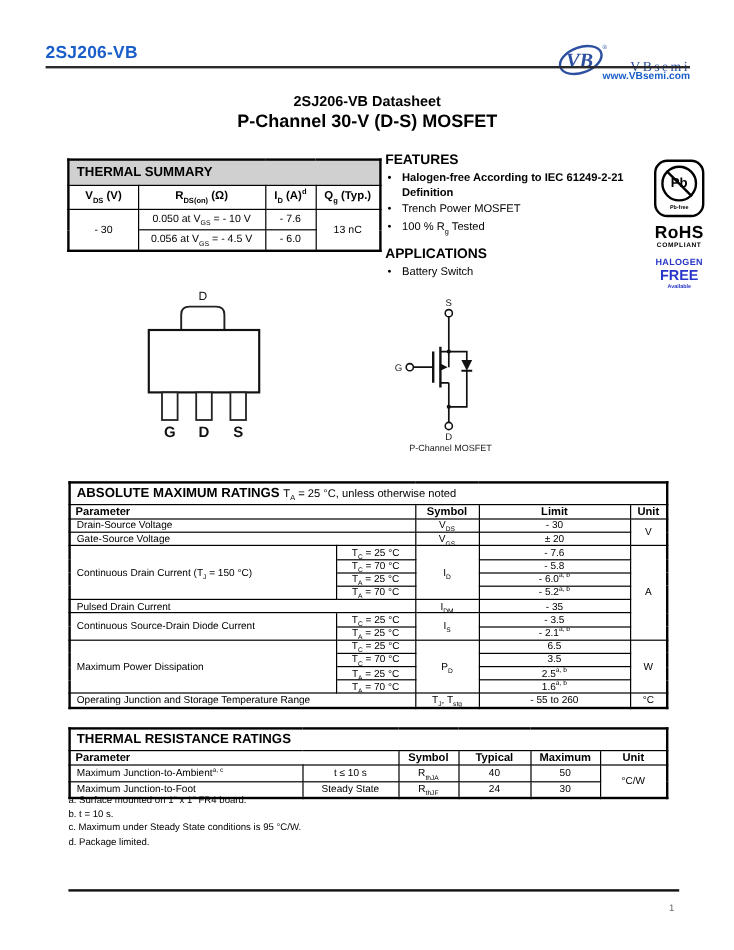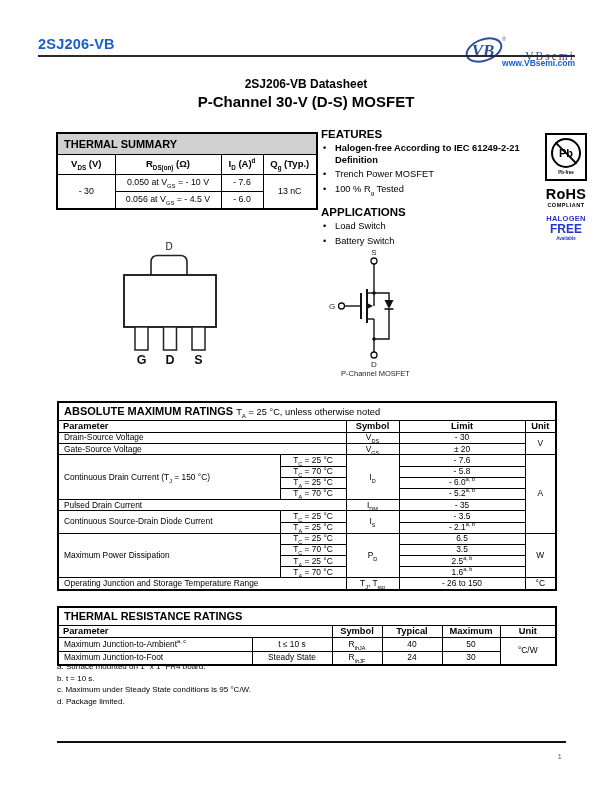--- a/index.html
+++ b/index.html
@@ -38,21 +38,21 @@
   
   .feat{position:absolute;left:321px;top:128px;width:216px;}
   .sec-title{font-size:11.5px;font-weight:bold;margin:0 0 3px 0;}
   .bullet{position:relative;padding-left:14px;font-size:9.3px;margin:3px 0;line-height:1.25;}
   .bullet::before{content:"•";position:absolute;left:2px;top:0;}
   .bullet.bold{font-weight:bold;}
   .apps-title{margin-top:11px;}
 
   
   .badges{position:absolute;left:536px;top:133px;width:60px;text-align:center;}
-  .pb-box{width:38px;height:44px;border:2px solid #000;border-radius:0;margin:0 auto;position:relative;background:#fff;}
+  .pb-box{width:38px;height:44px;border:2px solid #000;border-radius:11px;margin:0 auto;position:relative;background:#fff;}
   .pb-circle{width:26px;height:26px;border:2px solid #000;border-radius:50%;margin:3px auto 0;position:relative;
     font-weight:bold;font-size:11px;line-height:26px;}
   .pb-slash{position:absolute;left:12px;top:-2px;width:2px;height:30px;background:#000;transform:rotate(-45deg);}
   .pb-label{font-size:4.5px;font-weight:bold;margin-top:2px;}
   .rohs{font-size:14.5px;font-weight:bold;letter-spacing:.3px;margin-top:5px;}
   .rohs-sub{font-size:5.5px;font-weight:bold;letter-spacing:.5px;}
   .hal1{color:var(--halogen_blue,#2736c8);font-size:7.5px;font-weight:bold;margin-top:6px;letter-spacing:.3px;}
   .hal2{color:var(--halogen_blue,#2736c8);font-size:12px;font-weight:bold;line-height:1;}
   .hal3{color:var(--halogen_blue,#2736c8);font-size:4.5px;font-weight:bold;margin-top:1px;}
 
@@ -128,21 +128,20 @@
   </tr>
 </tbody>
   </table>
 
 <div class="feat">
   <div class="sec-title">FEATURES</div>
   <div class="bullet bold">Halogen-free According to IEC 61249-2-21 Definition</div>
   <div class="bullet">Trench  Power MOSFET</div>
   <div class="bullet">100 % R<sub>g</sub> Tested</div>
   <div class="sec-title apps-title">APPLICATIONS</div>
-  <div class="bullet">Load Switch</div>
   <div class="bullet">Battery Switch</div>
 </div>
 
 <div class="badges">
   <div class="pb-box">
     <div class="pb-circle">
       <span>Pb</span>
       <div class="pb-slash"></div>
     </div>
     <div class="pb-label">Pb-free</div>
@@ -270,21 +269,21 @@
     <td>T<sub>A</sub> = 25 °C</td>
     <td>2.5<sup>a, b</sup></td>
   </tr>
   <tr>
     <td>T<sub>A</sub> = 70 °C</td>
     <td>1.6<sup>a, b</sup></td>
   </tr>
   <tr>
     <td class="l" colspan="2">Operating Junction and Storage Temperature Range</td>
     <td>T<sub>J</sub>, T<sub>stg</sub></td>
-    <td>- 26 to 150</td>
+    <td>- 55 to 260</td>
     <td>°C</td>
   </tr>
 </tbody>
   </table>
 
 <table class="tr-table">
   <colgroup>
       <col style="width:194px">
       <col style="width:80px">
       <col style="width:50px">

